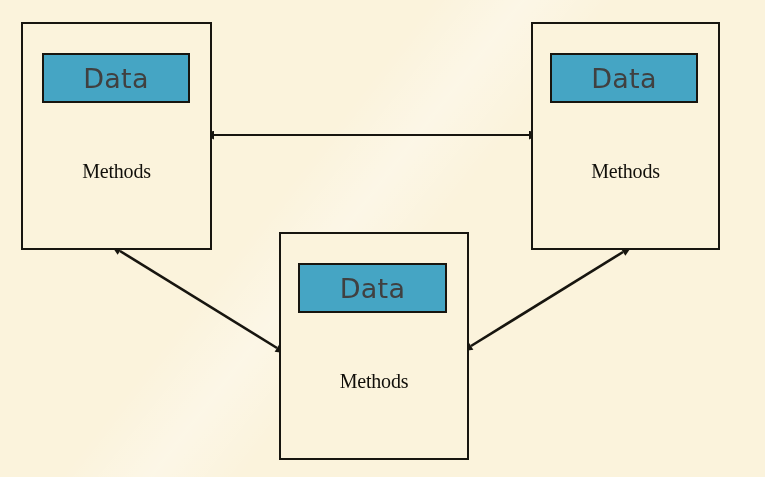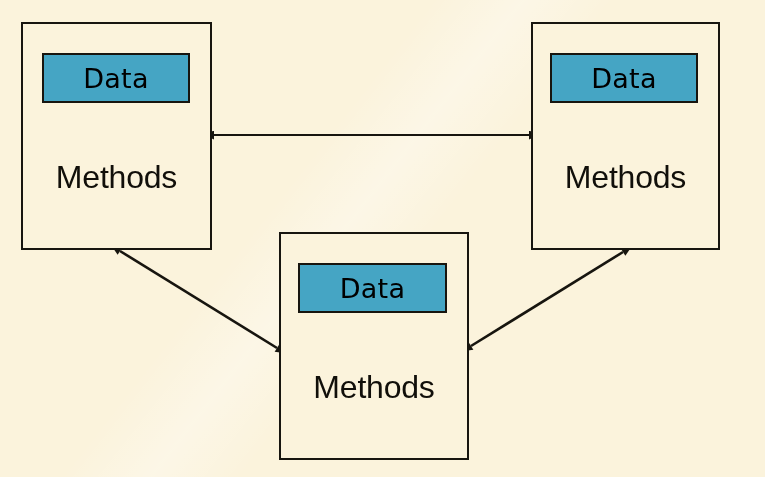--- a/index.html
+++ b/index.html
@@ -44,36 +44,36 @@
   .data-box {
     position: absolute;
     box-sizing: border-box;
     background: #45a5c4;
     border: 2px solid #17150f;
     display: flex;
     align-items: center;
     justify-content: center;
   }
   .data-label {
-    color: #000000;
+    color: #404040;
     font-family: "DejaVu Sans", sans-serif;
     font-size: 27px;
     font-weight: 400;
     letter-spacing: 0.2px;
     line-height: 1;
     white-space: nowrap;
   }
   .methods-label {
     position: absolute;
     left: 0;
     right: 0;
     text-align: center;
     color: #110f0a;
-    font-family: Liberation Sans, sans-serif;
-    font-size: 32px;
+    font-family: Liberation Serif, serif;
+    font-size: 20px;
     font-weight: 400;
     letter-spacing: -0.2px;
     line-height: 1;
     white-space: nowrap;
   }
   
   #box-left   { left: 21px;  top: 22px;  width: 191px; height: 228px; }
   #box-right  { left: 531px; top: 22px;  width: 189px; height: 228px; }
   #box-bottom { left: 279px; top: 232px; width: 190px; height: 228px; }
 

